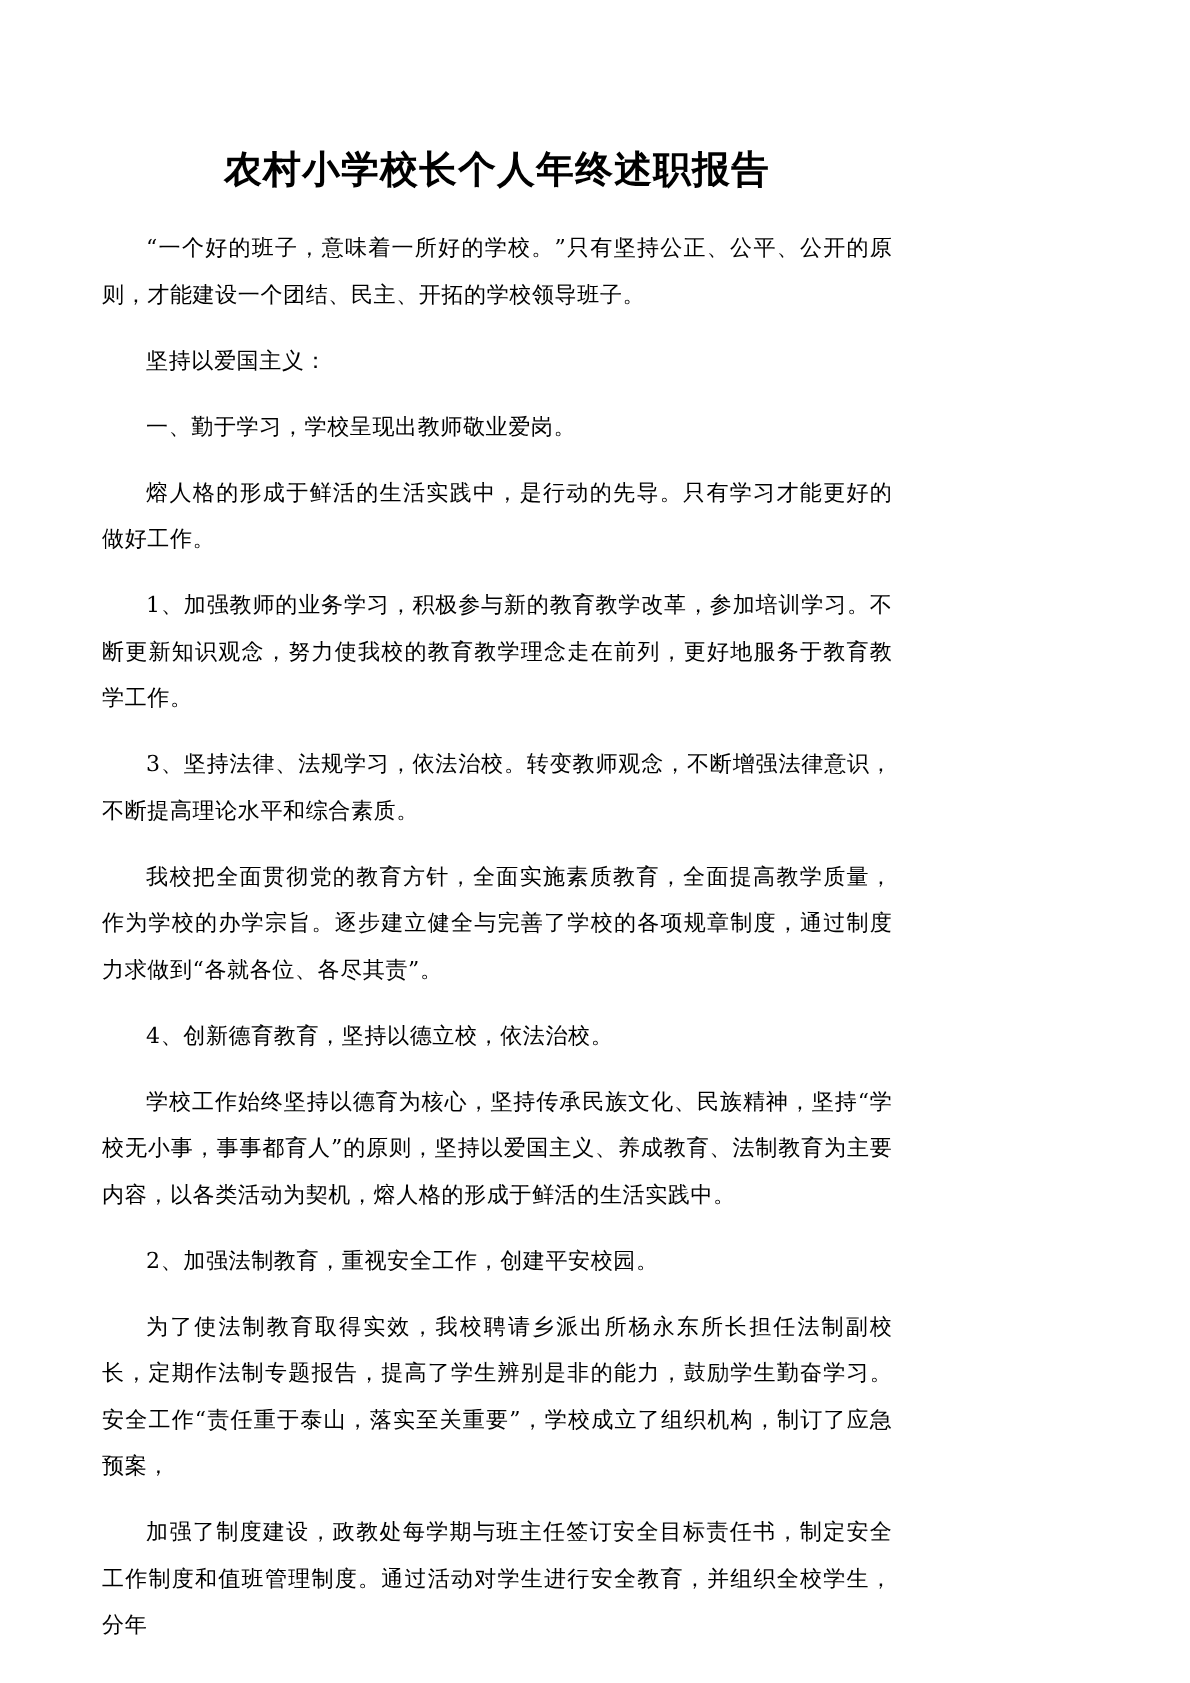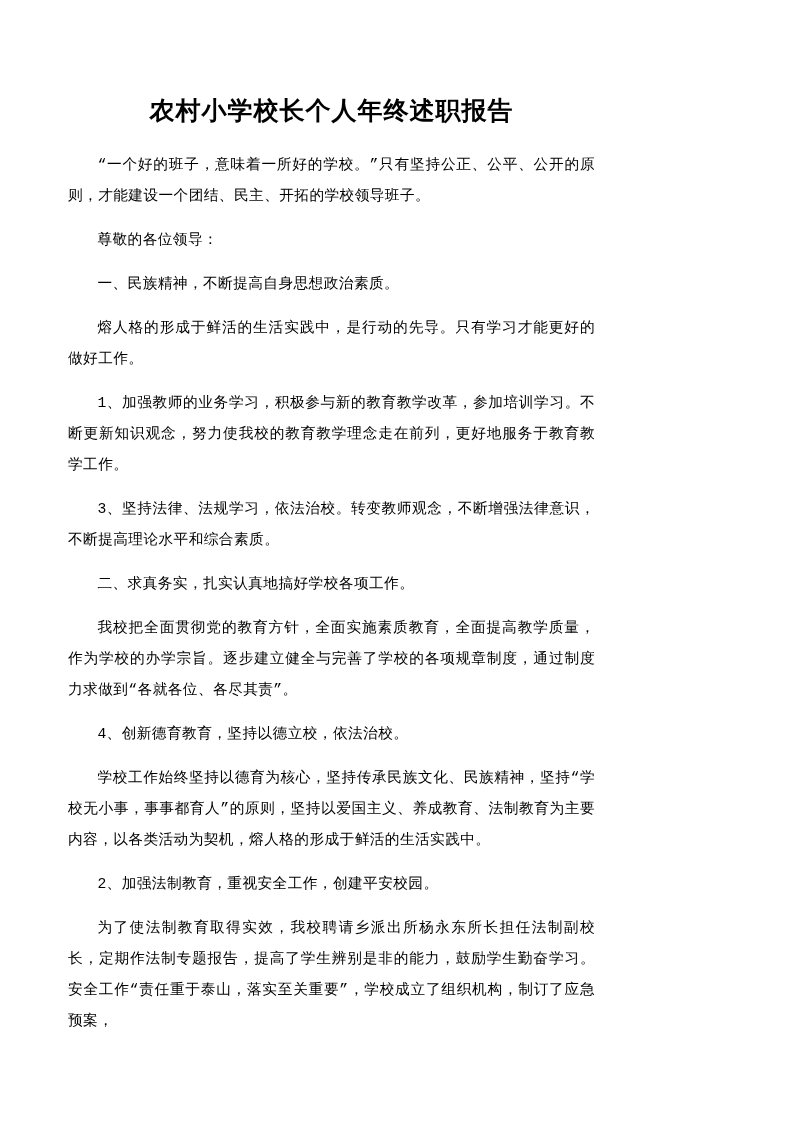--- a/index.html
+++ b/index.html
@@ -14,21 +14,20 @@
     color: #000000;
     position: relative;
     overflow: hidden;
   }
   .page {
     width: 687px;
     height: 1122px;
     box-sizing: border-box;
     padding: 78px 92px 40px 68px;
     position: relative;
-    font-family: Liberation Mono, monospace;
   }
   .doc-title {
     text-align: center;
     font-size: 25px;
     font-weight: bold;
     letter-spacing: 1px;
     margin: 16px 0 18px 0;
     line-height: 1.5;
   }
   .para {
@@ -41,24 +40,24 @@
     letter-spacing: 0.4px;
   }
 </style>
 </head>
 <body>
 
 <div class="page">
   <h1 class="doc-title">农村小学校长个人年终述职报告</h1>
 
   <p class="para">“一个好的班子，意味着一所好的学校。”只有坚持公正、公平、公开的原则，才能建设一个团结、民主、开拓的学校领导班子。</p>
-  <p class="para">尊敬的各位领导：</p>
-  <p class="para">一、民族精神，不断提高自身思想政治素质。</p>
+  <p class="para">坚持以爱国主义：</p>
+  <p class="para">一、勤于学习，学校呈现出教师敬业爱岗。</p>
   <p class="para">熔人格的形成于鲜活的生活实践中，是行动的先导。只有学习才能更好的做好工作。</p>
   <p class="para">1、加强教师的业务学习，积极参与新的教育教学改革，参加培训学习。不断更新知识观念，努力使我校的教育教学理念走在前列，更好地服务于教育教学工作。</p>
   <p class="para">3、坚持法律、法规学习，依法治校。转变教师观念，不断增强法律意识，不断提高理论水平和综合素质。</p>
-  <p class="para">二、求真务实，扎实认真地搞好学校各项工作。</p>
   <p class="para">我校把全面贯彻党的教育方针，全面实施素质教育，全面提高教学质量，作为学校的办学宗旨。逐步建立健全与完善了学校的各项规章制度，通过制度力求做到“各就各位、各尽其责”。</p>
   <p class="para">4、创新德育教育，坚持以德立校，依法治校。</p>
   <p class="para">学校工作始终坚持以德育为核心，坚持传承民族文化、民族精神，坚持“学校无小事，事事都育人”的原则，坚持以爱国主义、养成教育、法制教育为主要内容，以各类活动为契机，熔人格的形成于鲜活的生活实践中。</p>
   <p class="para">2、加强法制教育，重视安全工作，创建平安校园。</p>
   <p class="para">为了使法制教育取得实效，我校聘请乡派出所杨永东所长担任法制副校长，定期作法制专题报告，提高了学生辨别是非的能力，鼓励学生勤奋学习。安全工作“责任重于泰山，落实至关重要”，学校成立了组织机构，制订了应急预案，</p>
+  <p class="para">加强了制度建设，政教处每学期与班主任签订安全目标责任书，制定安全工作制度和值班管理制度。通过活动对学生进行安全教育，并组织全校学生，分年</p>
 </div>
 
 </body></html>

